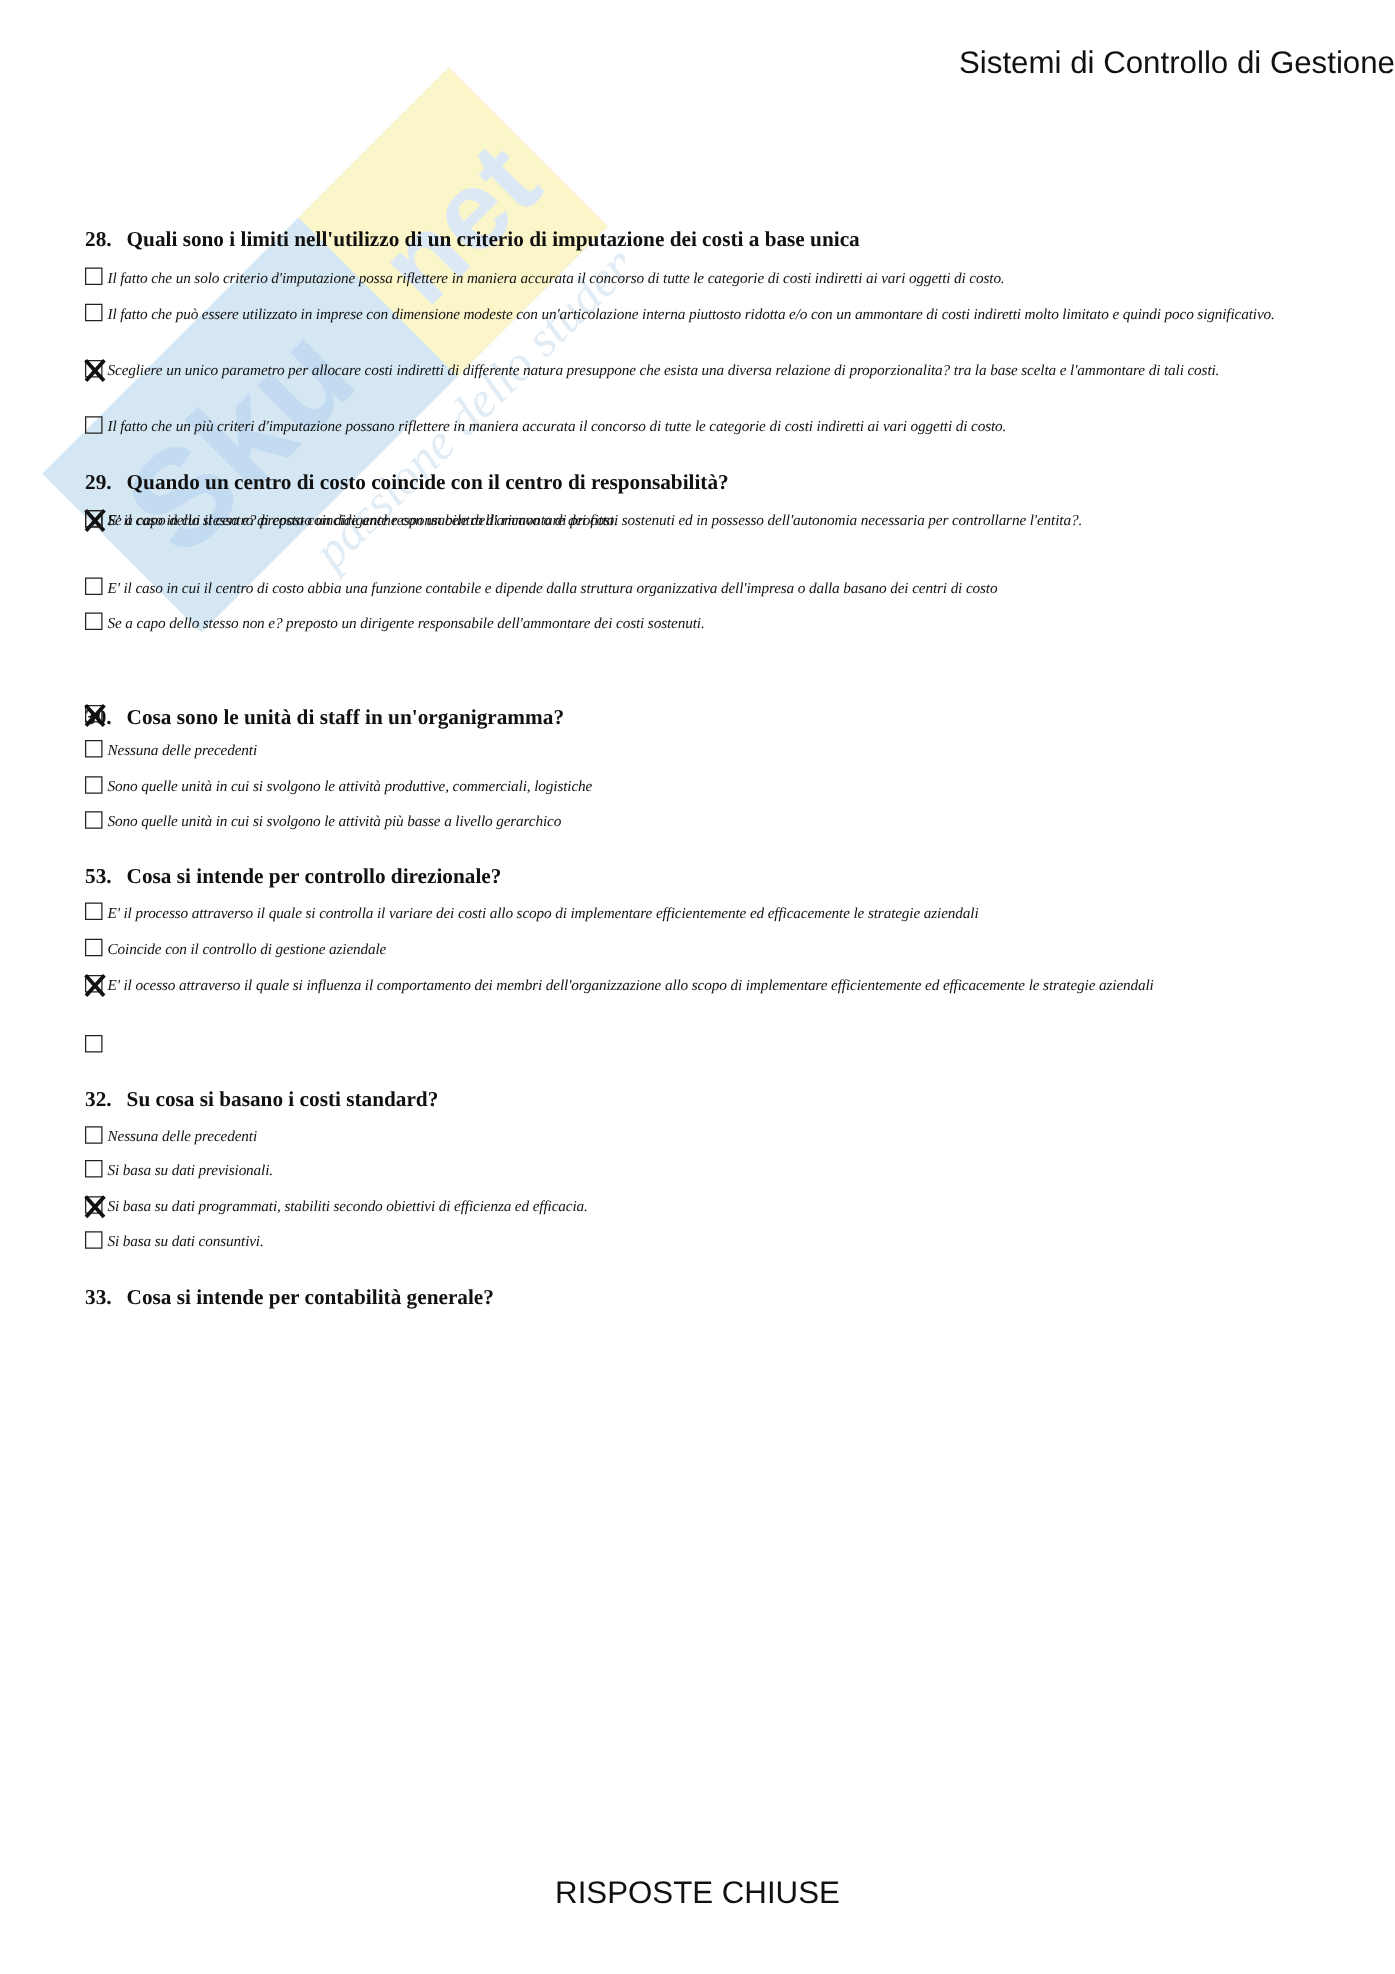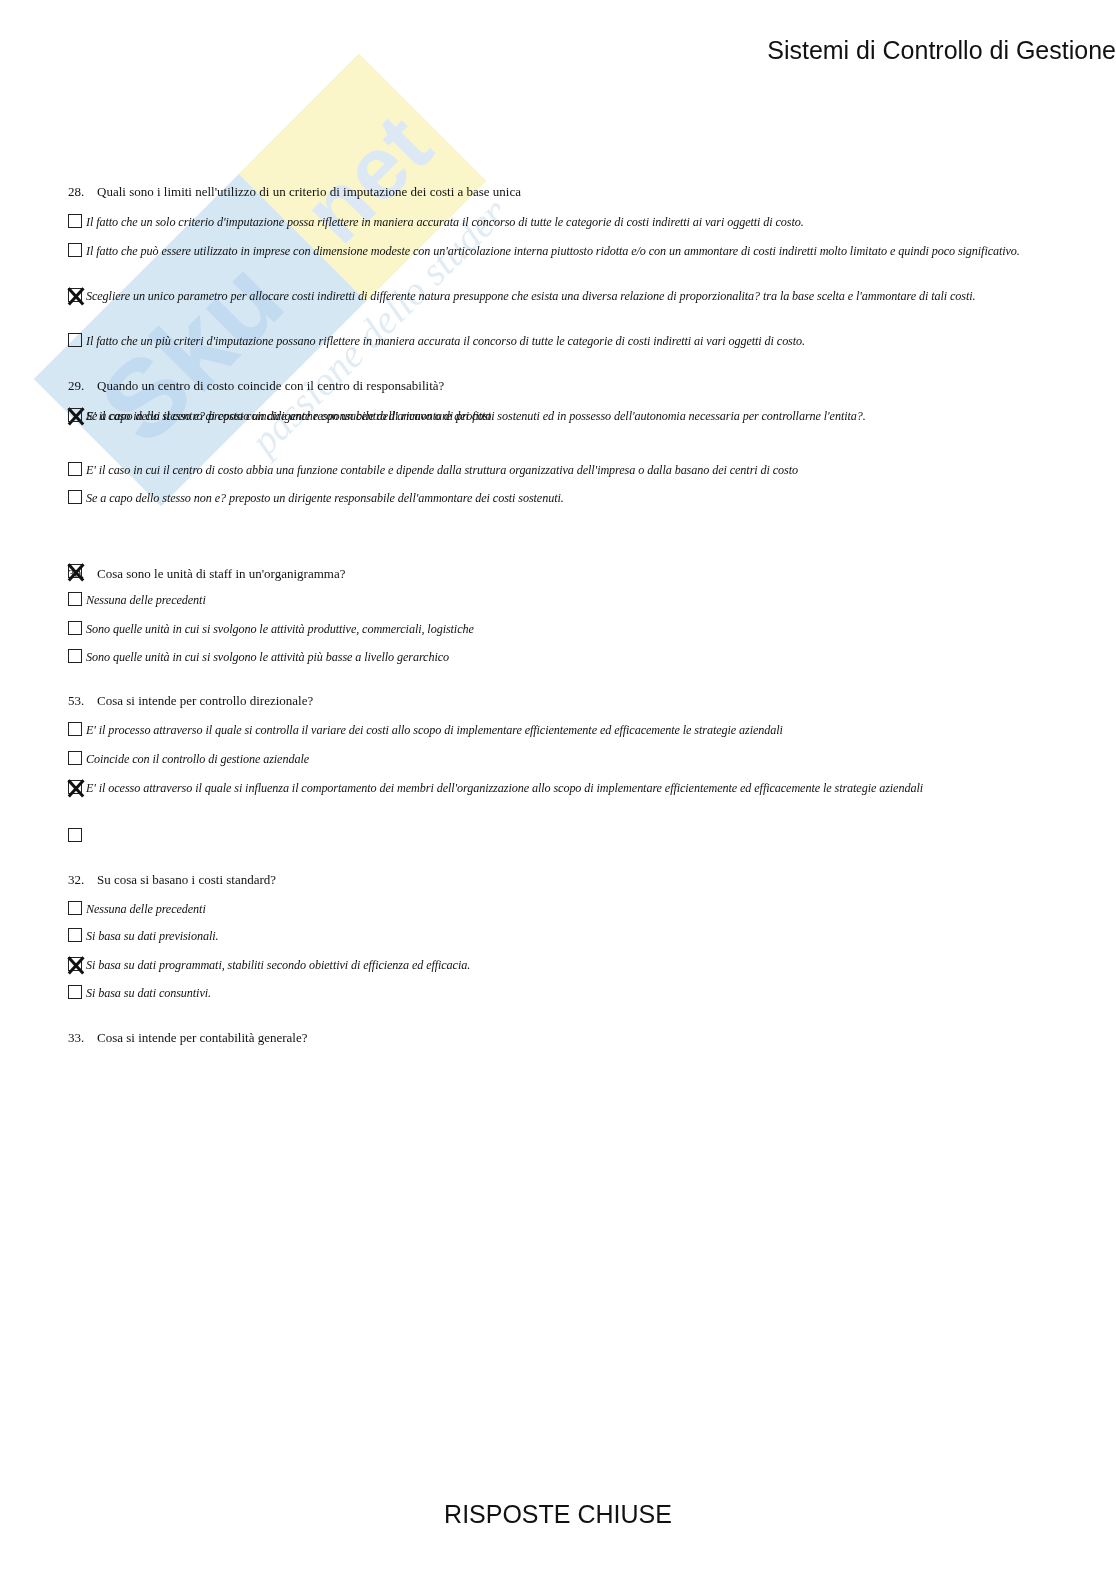--- a/index.html
+++ b/index.html
@@ -1,21 +1,21 @@
 <!DOCTYPE html>
 <html><head>
 <meta charset="utf-8">
 <style>
   html, body { margin: 0; padding: 0; background: #ffffff; }
   body { width: 1116px; height: 1579px; position: relative; overflow: hidden; font-family: "Liberation Serif", serif; color: #111; }
   .watermark { position: absolute; left: 20px; top: 40px; width: 480px; height: 480px; pointer-events: none; z-index: 0; }
   .page-title { position: absolute; top: 36px; left: 0; width: 1116px; text-align: right; font-family: "Liberation Sans", sans-serif; font-size: 25px; color: #111; z-index: 2; }
   .content { position: absolute; left: 68px; top: 0; width: 980px; z-index: 2; }
   .question { position: absolute; left: 0; width: 980px; }
-  .q-title { font-weight: normal; font-size: 13px; display: flex; gap: 12px; margin: 0; line-height: 16px; }
+  .q-title { font-weight: bold; font-size: 17px; display: flex; gap: 12px; margin: 0; line-height: 16px; }
   .q-num { min-width: 17px; }
   .option { position: absolute; left: 0; width: 975px; font-style: italic; font-size: 12.2px; line-height: 16px; letter-spacing: -0.1px; }
   .cb { display: inline-block; width: 14px; height: 14px; border: 1.4px solid #222; box-sizing: border-box; vertical-align: -2px; margin-right: 4px; position: relative; background: transparent; }
   .cb.checked::before, .cb.checked::after { content: ""; position: absolute; left: -4px; top: 6px; width: 22px; height: 2.6px; background: #111; }
   .cb.checked::before { transform: rotate(48deg); }
   .cb.checked::after { transform: rotate(-48deg); }
   .footer-title { position: absolute; top: 1500px; left: 0; width: 1116px; text-align: center; font-family: "Liberation Sans", sans-serif; font-size: 25px; color: #111; z-index: 2; }
 </style>
 </head>
 <body>

